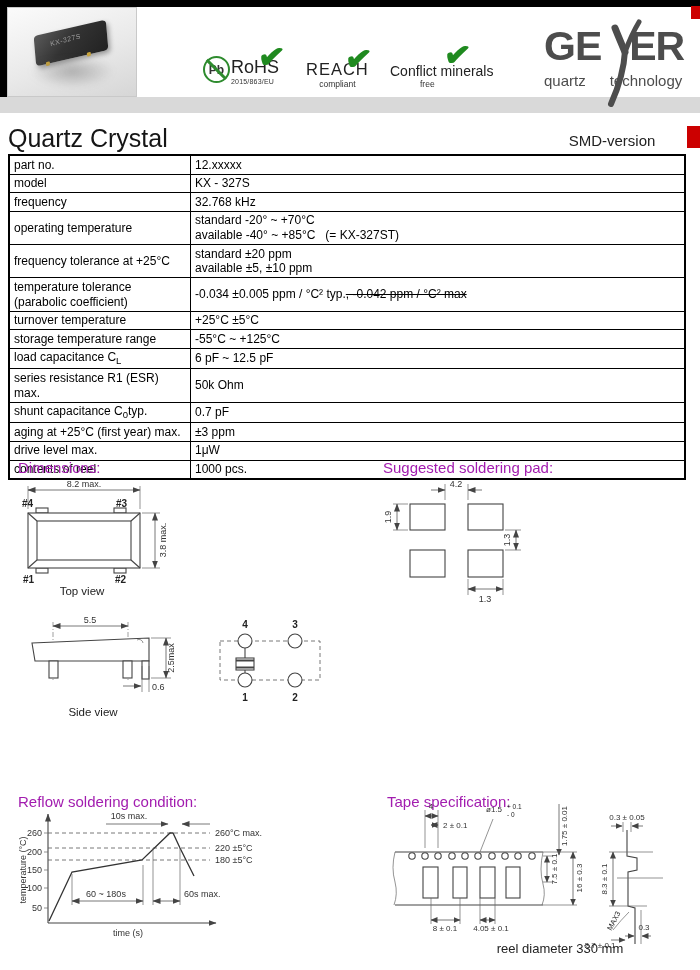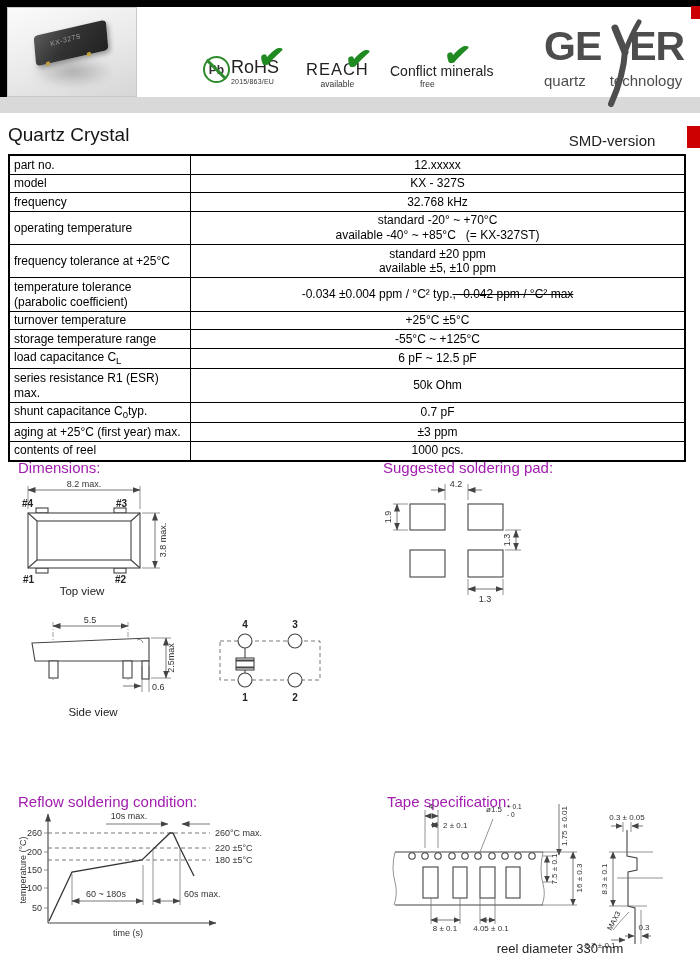--- a/index.html
+++ b/index.html
@@ -40,28 +40,28 @@
   .logo{position:absolute;left:544px;top:12px;width:156px;height:88px;}
   .logo-main{display:flex;margin-top:14px;font-size:41px;font-weight:bold;color:#4d4d4d;letter-spacing:-1px;line-height:1;}
   .logo-er{margin-left:28px;text-align:right;}
   .logo-sub{display:flex;margin-top:5px;font-size:15px;color:#4d4d4d;}
   .logo-tech{margin-left:24px;}
   .ysvg{position:absolute;left:64px;top:6px;}
   .red-square{position:absolute;background:#cc0000;}
   .rs-top{left:691px;top:6px;width:9px;height:13px;}
   .rs-title{left:687px;top:126px;width:13px;height:22px;}
   
-  .title{position:absolute;left:8px;top:124px;font-size:19px;color:#151515;}
+  .title{position:absolute;left:8px;top:124px;font-size:25px;color:#151515;}
   .version{position:absolute;left:540px;top:132px;width:144px;text-align:center;font-size:15px;color:#222;}
   
   .spec{position:absolute;left:8px;top:154px;width:678px;border-collapse:collapse;font-size:12px;color:#000;
         border:2px solid #000;table-layout:fixed;}
   .spec td{border:1.5px solid #000;padding:1.5px 4px;line-height:1.22;vertical-align:middle;}
   .spec td.lbl{width:172px;text-align:left;}
-  .spec td.val{text-align:center;}
+  .spec td.val{}
   .subsc{font-size:9.5px;vertical-align:-3px;}
   .strike{text-decoration:line-through;}
   
   .rh{position:absolute;font-size:15px;font-weight:normal;color:#a21caf;}
   .rh1{left:18px;top:459px;} .rh2{left:383px;top:459px;}
   .rh3{left:18px;top:793px;} .rh4{left:387px;top:793px;}
   .reel-note{position:absolute;left:455px;top:941px;width:210px;text-align:center;font-size:13px;color:#222;}
   svg{position:absolute;overflow:visible;}
   svg text{font-family:"Liberation Sans",sans-serif;fill:#222;}
   .dim{font-size:9px;fill:#333;}
@@ -95,21 +95,21 @@
   <div class="pb">
       <span>Pb</span>
     </div>
   <div class="rohs-block">
     <div class="rohs-title">RoHS</div>
     <div class="rohs-sub">2015/863/EU</div>
   </div>
   <span class="check check1">✔</span>
   <div class="reach-block">
     <div class="reach-title">REACH</div>
-    <div class="reach-sub">available</div>
+    <div class="reach-sub">compliant</div>
   </div>
   <span class="check check2">✔</span>
   <div class="conflict-block">
     <div class="conflict-title">Conflict minerals</div>
     <div class="conflict-sub">free</div>
   </div>
   <span class="check check3">✔</span>
 
   <div class="logo">
     <div class="logo-main">
@@ -159,21 +159,21 @@
         <div>standard ±20 ppm</div>
         <div>available ±5, ±10 ppm</div>
       </td>
     </tr>
     <tr>
       <td class="lbl">
         <div>temperature tolerance</div>
         <div>(parabolic coefficient)</div>
       </td>
       <td class="val">
-        <span>-0.034 ±0.004 ppm / °C² typ.</span><span class="strike">, -0.042 ppm / °C² max</span>
+        <span>-0.034 ±0.005 ppm / °C² typ.</span><span class="strike">, -0.042 ppm / °C² max</span>
       </td>
     </tr>
     <tr>
       <td class="lbl">turnover temperature</td>
       <td class="val">+25°C ±5°C</td>
     </tr>
     <tr>
       <td class="lbl">storage temperature range</td>
       <td class="val">-55°C ~ +125°C</td>
     </tr>
@@ -189,20 +189,24 @@
     </tr>
     <tr>
       <td class="lbl">
         <span>shunt capacitance C</span><span class="subsc">0</span><span>typ.</span>
       </td>
       <td class="val">0.7 pF</td>
     </tr>
     <tr>
       <td class="lbl">aging at +25°C (first year) max.</td>
       <td class="val">±3 ppm</td>
+    </tr>
+    <tr>
+      <td class="lbl">drive level max.</td>
+      <td class="val">1μW</td>
     </tr>
     <tr>
       <td class="lbl">contents of reel</td>
       <td class="val">1000 pcs.</td>
     </tr>
   </tbody>
     </table>
 
   <div class="rh rh1">Dimensions:</div>
   <div class="rh rh2">Suggested soldering pad:</div>

